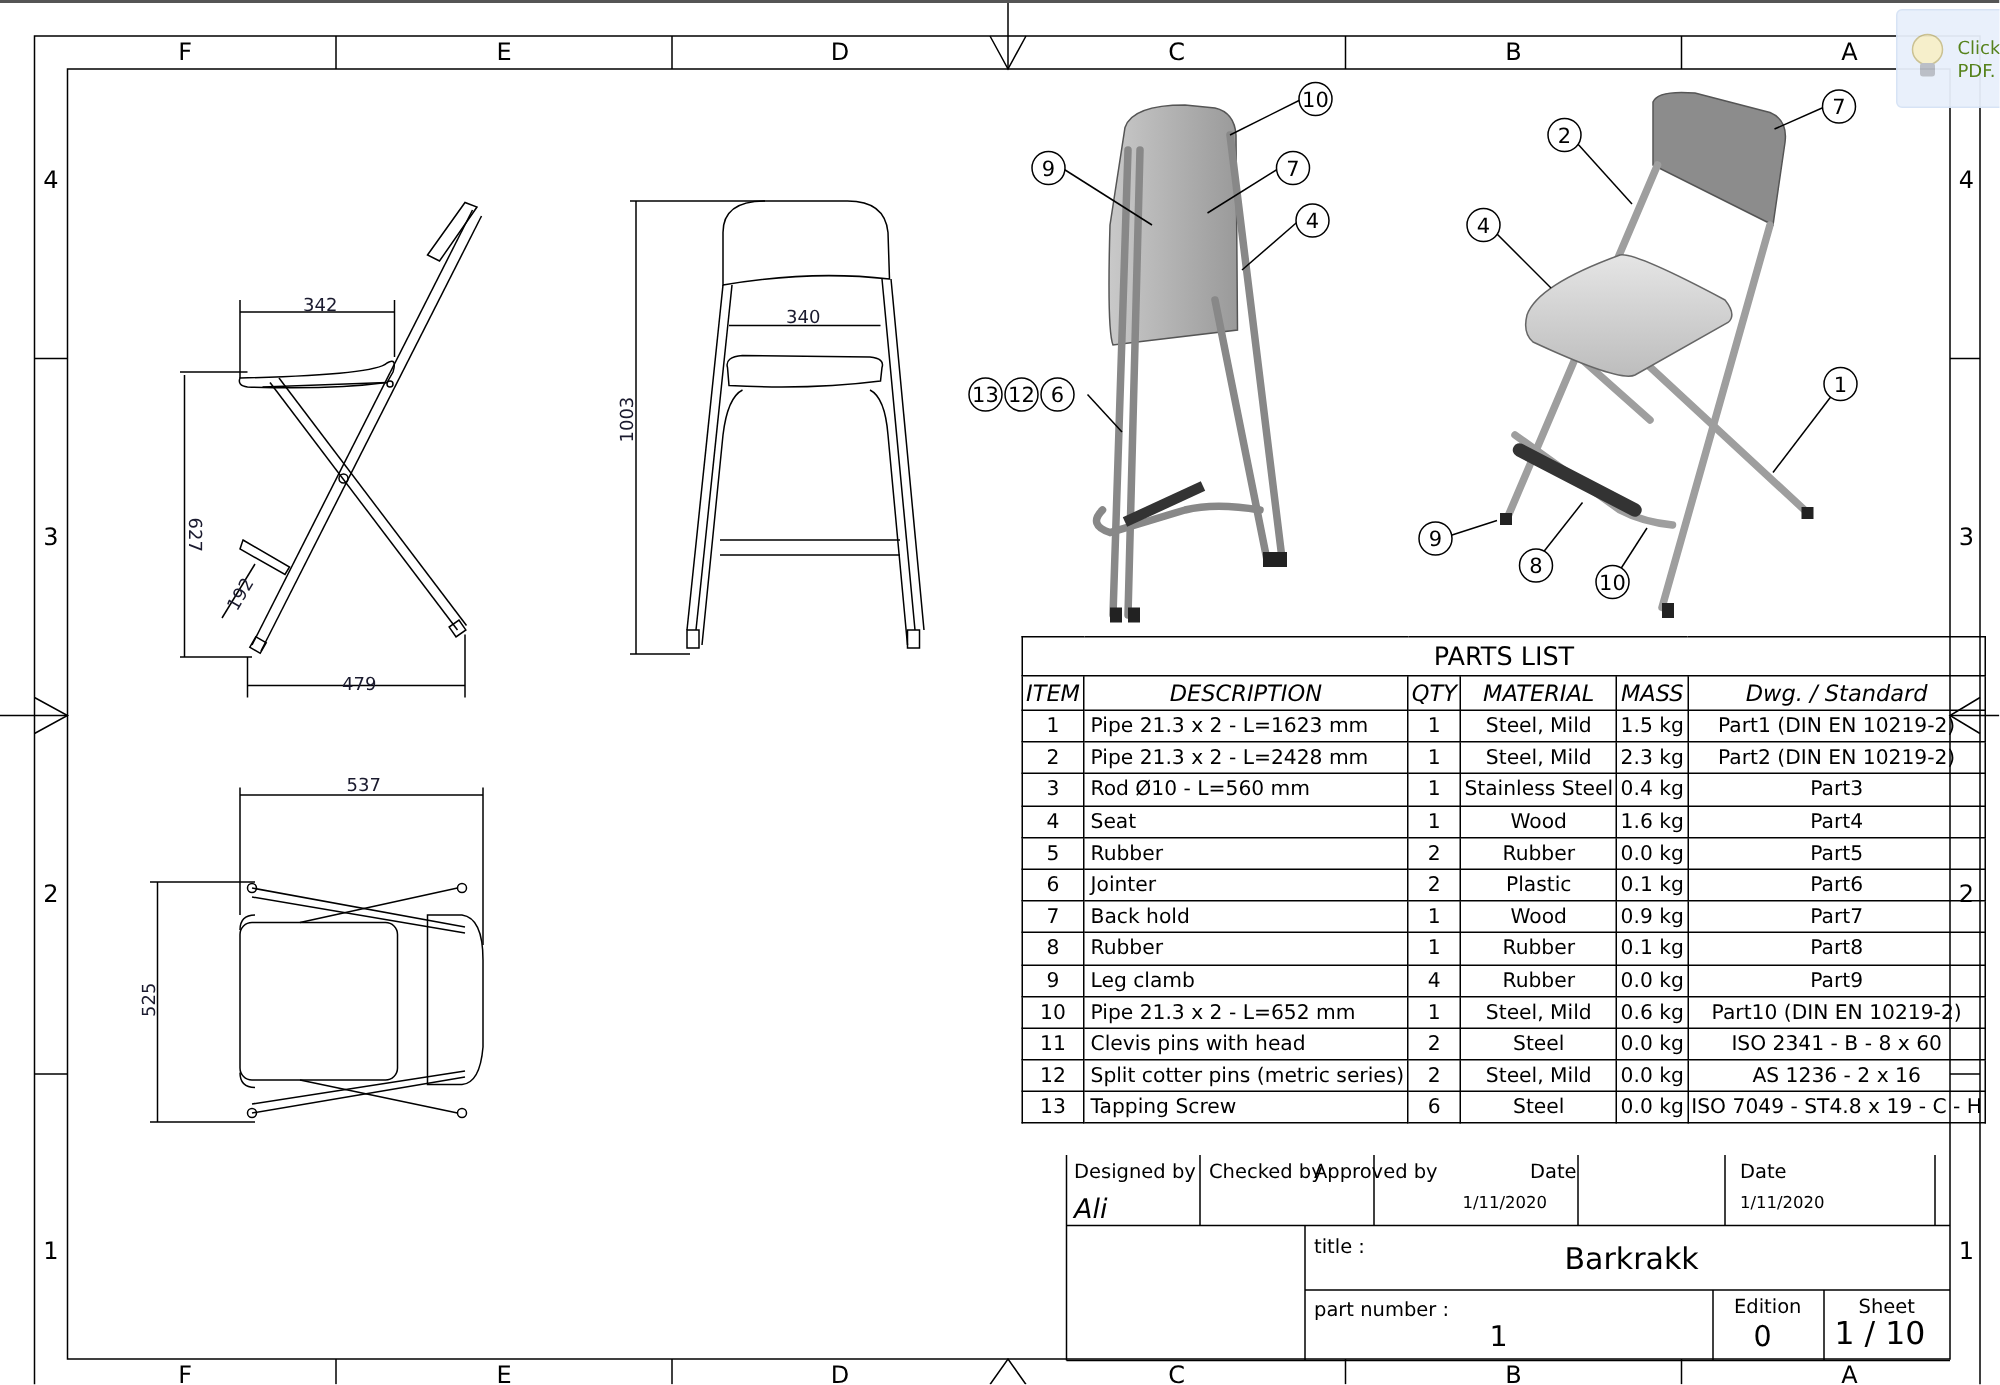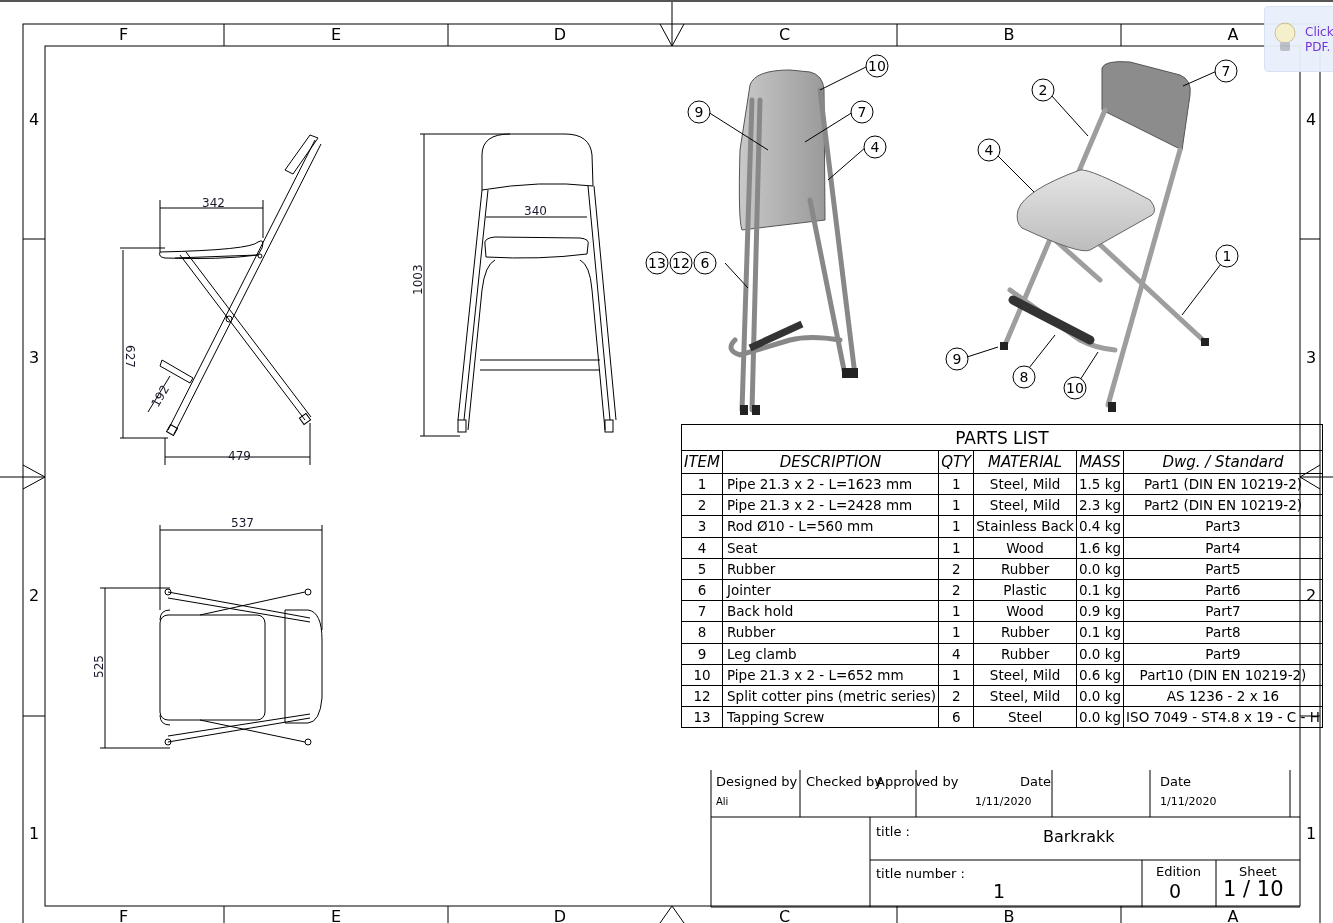--- a/index.html
+++ b/index.html
@@ -16,21 +16,21 @@
   
   .parts{position:absolute;left:681px;top:424px;width:620px;border-collapse:collapse;font-size:13.5px;}
   .parts td,.parts th{border:1px solid #000;padding:0 2px;height:20.2px;line-height:20px;font-weight:normal;white-space:nowrap;}
   .parts .title-row th{font-size:17px;height:25px;}
   .parts .head th{font-size:15px;height:22px;font-style:italic;}
   .c{text-align:center;}
   .l{text-align:left;padding-left:4px !important;}
   .tb-label{position:absolute;font-size:13px;}
   .tb-val{position:absolute;font-size:11px;}
   .hint{position:absolute;left:1264px;top:6px;width:80px;height:64px;background:#e8f0fb;border:1px solid #d5e2f5;border-radius:4px;opacity:.95;}
-  .hint span{position:absolute;left:40px;font-size:12px;color:#6d28d9;}
+  .hint span{position:absolute;left:40px;font-size:12px;color:#4d7c0f;}
 </style>
 </head>
 <body>
 
 <div class="topbar"></div>
 
 <svg class="sheet" width="1333" height="923" viewBox="0 0 1333 923">
   <g stroke="#000" stroke-width="1" fill="none">
     <rect x="23" y="24" width="1297" height="920"></rect>
     <rect x="45" y="46" width="1255" height="860"></rect>
@@ -303,21 +303,21 @@
         <td class="l">Pipe 21.3 x 2 - L=2428 mm</td>
         <td class="c">1</td>
         <td class="c">Steel, Mild</td>
         <td class="c">2.3 kg</td>
         <td class="c">Part2  (DIN EN 10219-2)</td>
       </tr>
       <tr>
         <td class="c">3</td>
         <td class="l">Rod Ø10 - L=560 mm</td>
         <td class="c">1</td>
-        <td class="c">Stainless Back</td>
+        <td class="c">Stainless Steel</td>
         <td class="c">0.4 kg</td>
         <td class="c">Part3</td>
       </tr>
       <tr>
         <td class="c">4</td>
         <td class="l">Seat</td>
         <td class="c">1</td>
         <td class="c">Wood</td>
         <td class="c">1.6 kg</td>
         <td class="c">Part4</td>
@@ -362,20 +362,28 @@
         <td class="c">0.0 kg</td>
         <td class="c">Part9</td>
       </tr>
       <tr>
         <td class="c">10</td>
         <td class="l">Pipe 21.3 x 2 - L=652 mm</td>
         <td class="c">1</td>
         <td class="c">Steel, Mild</td>
         <td class="c">0.6 kg</td>
         <td class="c">Part10  (DIN EN 10219-2)</td>
+      </tr>
+      <tr>
+        <td class="c">11</td>
+        <td class="l">Clevis pins with head</td>
+        <td class="c">2</td>
+        <td class="c">Steel</td>
+        <td class="c">0.0 kg</td>
+        <td class="c">ISO 2341 - B - 8 x 60</td>
       </tr>
       <tr>
         <td class="c">12</td>
         <td class="l">Split cotter pins (metric series)</td>
         <td class="c">2</td>
         <td class="c">Steel, Mild</td>
         <td class="c">0.0 kg</td>
         <td class="c">AS 1236 - 2 x  16</td>
       </tr>
       <tr>
@@ -399,30 +407,30 @@
     <line x1="590" y1="0" x2="590" y2="47"></line>
     <line x1="11" y1="47" x2="600" y2="47"></line>
     <line x1="170" y1="47" x2="170" y2="137"></line>
     <line x1="170" y1="90" x2="600" y2="90"></line>
     <line x1="442" y1="90" x2="442" y2="137"></line>
     <line x1="516" y1="90" x2="516" y2="137"></line>
     <line x1="11" y1="137" x2="600" y2="137"></line>
   </g>
 </svg>
 <div class="tb-label" style="left:716px;top:774px;">Designed by</div>
-<div class="tb-val" style="left:716px;top:796px;font-size:10px;">Ali</div>
+<div class="tb-val" style="left:716px;top:796px;font-size:18px;font-style:italic;">Ali</div>
 <div class="tb-label" style="left:806px;top:774px;">Checked by</div>
 <div class="tb-label" style="left:876px;top:774px;">Approved by</div>
 <div class="tb-label" style="left:1020px;top:774px;">Date</div>
 <div class="tb-val" style="left:975px;top:795px;">1/11/2020</div>
 <div class="tb-label" style="left:1160px;top:774px;">Date</div>
 <div class="tb-val" style="left:1160px;top:795px;">1/11/2020</div>
 <div class="tb-label" style="left:876px;top:824px;">title :</div>
-<div class="tb-val" style="left:1043px;top:827px;font-size:16px;">Barkrakk</div>
-<div class="tb-label" style="left:876px;top:866px;">title number :</div>
+<div class="tb-val" style="left:1043px;top:827px;font-size:20px;">Barkrakk</div>
+<div class="tb-label" style="left:876px;top:866px;">part number :</div>
 <div class="tb-val" style="left:993px;top:880px;font-size:19px;">1</div>
 <div class="tb-label" style="left:1156px;top:864px;">Edition</div>
 <div class="tb-val" style="left:1169px;top:880px;font-size:19px;">0</div>
 <div class="tb-label" style="left:1239px;top:864px;">Sheet</div>
 <div class="tb-val" style="left:1223px;top:877px;font-size:21px;">1 / 10</div>
 
 <div class="hint">
   <svg style="position:absolute;left:8px;top:14px;" width="24" height="34">
     <ellipse cx="12" cy="12" rx="10" ry="10" fill="#f6efc9" stroke="#c9bf8e"></ellipse>
     <rect x="7" y="21" width="10" height="9" fill="#b8bcc4" rx="2"></rect>

